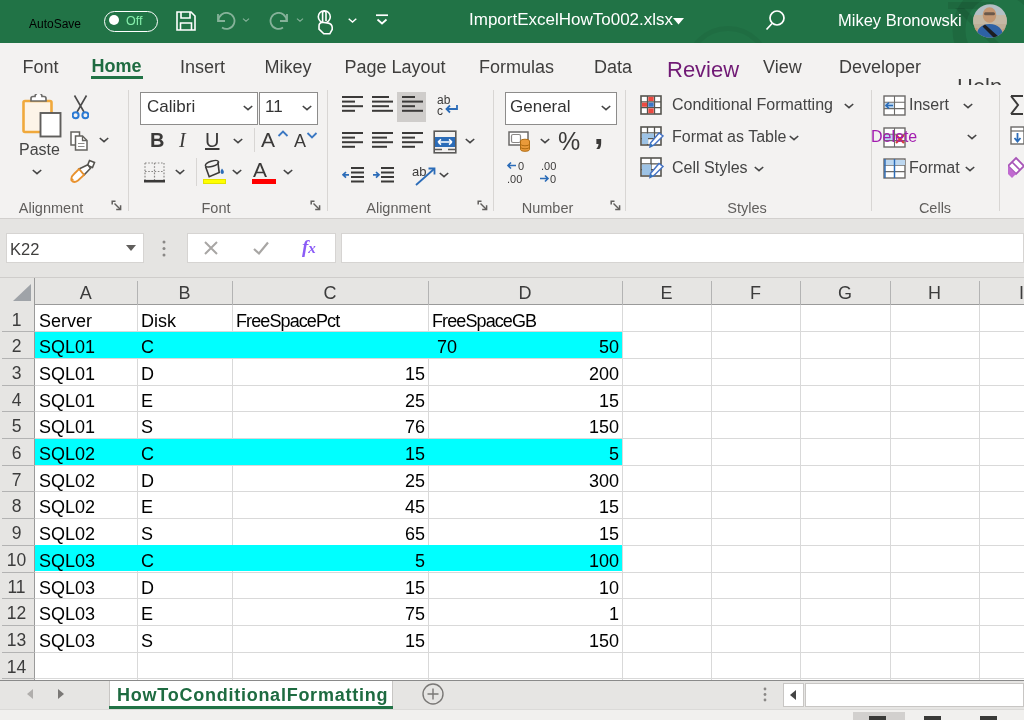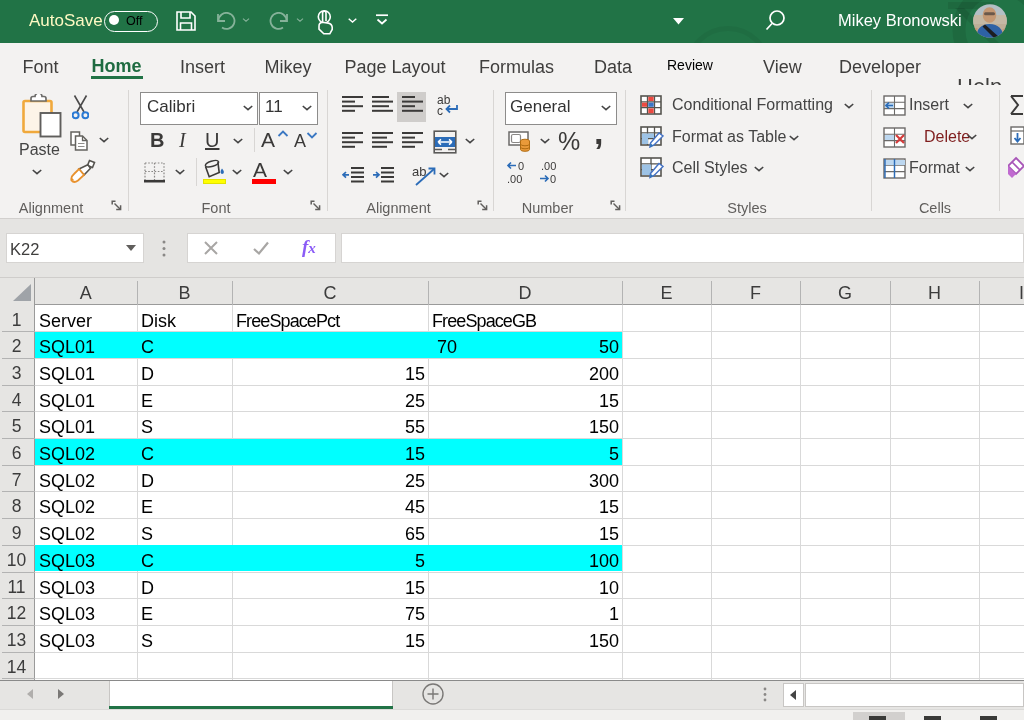--- a/index.html
+++ b/index.html
@@ -7,24 +7,24 @@
 </style></head><body>
 <div id="app">
 
 <div class="abs" style="left:0;top:0;width:1024px;height:43px;background:#217346;overflow:hidden">
 <div class="abs" style="left:685px;top:26px;width:76px;height:76px;border-radius:50%;border:5px solid rgba(0,0,0,0.05)"></div>
 <svg class="abs" style="left:940px;top:0" width="84" height="44" viewBox="0 0 84 44">
         <circle cx="60" cy="30" r="41" fill="none" stroke="rgba(0,0,0,0.085)" stroke-width="13"></circle>
         <path d="M8 2 H54 V9 H8 Z" fill="rgba(0,0,0,0.085)"></path>
         <path d="M15 8 L24 8 L70 54 L61 54 Z" fill="rgba(0,0,0,0.085)"></path>
       </svg>
-<div class="txt" style="left:29px;top:11px;font-size:17px;color:#fef9c3">AutoSave</div>
+<div class="txt" style="left:29px;top:17px;font-size:12px;color:#000000">AutoSave</div>
 <div class="abs" style="left:104px;top:10.5px;width:52px;height:19px;border:1.6px solid #fff;border-radius:11px">
         <div class="abs" style="left:4px;top:3px;width:10px;height:10px;border-radius:50%;background:#fff"></div>
-        <div class="txt" style="left:21px;top:2px;font-size:12.5px;color:#000000">Off</div>
+        <div class="txt" style="left:21px;top:2px;font-size:12.5px;color:#86efac">Off</div>
       </div>
 <svg class="abs" style="left:175px;top:10px" width="22" height="22" viewBox="0 0 22 22">
         <path d="M2 2 H16 L20 6 V20 H2 Z" fill="none" stroke="#fff" stroke-width="1.6"></path>
         <path d="M6 2 V8 H15 V2" fill="none" stroke="#fff" stroke-width="1.6"></path>
         <path d="M5.5 20 V13 H16.5 V20" fill="none" stroke="#fff" stroke-width="1.6"></path>
       </svg>
 <svg class="abs" style="left:215px;top:12px;opacity:.45" width="24" height="18" viewBox="0 0 24 18">
         <path d="M3 2 V9 H10" fill="none" stroke="#fff" stroke-width="1.8"></path>
         <path d="M3.5 8.5 A8 8 0 1 1 7 15.5" fill="none" stroke="#fff" stroke-width="1.8"></path>
       </svg>
@@ -43,20 +43,21 @@
         <path d="M6.6 14.5 V4.9 a1.7 1.7 0 0 1 3.4 0 V13" fill="#217346" stroke="#fff" stroke-width="1.6"></path>
         <path d="M3 18.5 q-0.2 -3.6 3.4 -4.2 l6 0.8 q3.6 0.8 3.8 4.2 v2.2 l-2.4 4.3 h-6 l-4.8 -4.6 Z" fill="#217346" stroke="#fff" stroke-width="1.6"></path>
       </svg>
 <svg class="abs" style="left:347.5px;top:17.5px" width="9" height="5" viewBox="0 0 9 5">
         <path d="M0.7 0.7 L4.5 4 L8.3 0.7" fill="none" stroke="#fff" stroke-width="1.4"></path>
       </svg>
 <svg class="abs" style="left:374px;top:14px" width="16" height="12" viewBox="0 0 16 12">
         <path d="M2 1.2 H14" stroke="#fff" stroke-width="1.7"></path>
         <path d="M3.5 5.5 L8 9.5 L12.5 5.5" fill="none" stroke="#fff" stroke-width="1.7"></path>
       </svg>
+<div class="txt" style="left:469px;top:10px;font-size:17px;color:#fff">ImportExcelHowTo002.xlsx</div>
 <svg class="abs" style="left:673px;top:17.5px" width="11" height="7" viewBox="0 0 11 7">
         <path d="M0 0 H11 L5.5 6.5 Z" fill="#fff"></path>
       </svg>
 <svg class="abs" style="left:763px;top:8px" width="25" height="25" viewBox="0 0 25 25">
         <circle cx="14" cy="10" r="7" fill="none" stroke="#fff" stroke-width="1.7"></circle>
         <path d="M9 15.5 L3.5 21.5" stroke="#fff" stroke-width="1.7"></path>
       </svg>
 <div class="txt" style="left:838px;top:11px;font-size:16.5px;color:#fff">Mikey Bronowski</div>
 <svg class="abs" style="left:973px;top:4px" width="34" height="34" viewBox="0 0 34 34">
         <defs>
@@ -78,21 +79,21 @@
       </svg>
 </div>
 <div class="abs" style="left:0;top:43px;width:1024px;height:42px;background:#f3f2f1"></div>
 <div class="txt" style="left:22.6px;top:56.5px;font-size:18px;color:#3f3e3d">Font</div>
 <div class="txt" style="left:91.5px;top:56px;font-size:18px;font-weight:600;color:#1e6b41">Home</div>
 <div class="txt" style="left:180px;top:56.5px;font-size:18px;color:#3f3e3d">Insert</div>
 <div class="txt" style="left:264.5px;top:56.5px;font-size:18px;color:#3f3e3d">Mikey</div>
 <div class="txt" style="left:344.5px;top:56.5px;font-size:18px;color:#3f3e3d">Page Layout</div>
 <div class="txt" style="left:479px;top:56.5px;font-size:18px;color:#3f3e3d">Formulas</div>
 <div class="txt" style="left:594px;top:56.5px;font-size:18px;color:#3f3e3d">Data</div>
-<div class="txt" style="left:667px;top:56.5px;font-size:14px;color:#000000">Review</div>
+<div class="txt" style="left:667px;top:56.5px;font-size:22px;color:#701a75">Review</div>
 <div class="txt" style="left:763px;top:56.5px;font-size:18px;color:#3f3e3d">View</div>
 <div class="txt" style="left:839px;top:56.5px;font-size:18px;color:#3f3e3d">Developer</div>
 <div class="txt" style="left:957px;top:74px;font-size:22px;color:#3f3e3d">Help</div>
 <div class="abs" style="left:90.5px;top:76px;width:52px;height:3.2px;background:#217346"></div>
 <div class="abs" style="left:0;top:85px;width:1024px;height:132.5px;background:#f3f2f1;border-bottom:1px solid #d2d0ce"></div>
 <div class="abs" style="left:128px;top:90px;width:1px;height:121px;background:#d8d6d4"></div>
 <div class="abs" style="left:327px;top:90px;width:1px;height:121px;background:#d8d6d4"></div>
 <div class="abs" style="left:493px;top:90px;width:1px;height:121px;background:#d8d6d4"></div>
 <div class="abs" style="left:625px;top:90px;width:1px;height:121px;background:#d8d6d4"></div>
 <div class="abs" style="left:871px;top:90px;width:1px;height:121px;background:#d8d6d4"></div>
@@ -337,21 +338,21 @@
 <div class="txt" style="left:909px;top:96px;font-size:16px;color:#444">Insert</div>
 <svg class="abs" style="left:963.0px;top:102.8px" width="10" height="6" viewBox="0 0 9 5">
       <path d="M0.7 0.7 L4.5 4 L8.3 0.7" fill="none" stroke="#444" stroke-width="1.4"></path>
     </svg>
 <svg class="abs" style="left:883px;top:126.5px" width="23" height="21" viewBox="0 0 23 21">
       <rect x="1" y="1" width="21" height="19" fill="#fff" stroke="#6b6a68" stroke-width="1.4"></rect>
       <path d="M1 7.3 H22 M1 13.6 H22 M11.5 1 V20" stroke="#6b6a68" stroke-width="1.1"></path>
       <rect x="2" y="8" width="9" height="5" fill="#bcd7f0"></rect>
       <path d="M13 8 L21 16 M21 8 L13 16" stroke="#d43b3b" stroke-width="2.2"></path>
     </svg>
-<div class="txt" style="left:924px;top:127.5px;font-size:16px;color:#7f1d1d">Delete</div>
+<div class="txt" style="left:871px;top:127.5px;font-size:16px;color:#a21caf">Delete</div>
 <svg class="abs" style="left:967.0px;top:134.2px" width="10" height="6" viewBox="0 0 9 5">
       <path d="M0.7 0.7 L4.5 4 L8.3 0.7" fill="none" stroke="#444" stroke-width="1.4"></path>
     </svg>
 <svg class="abs" style="left:883px;top:158px" width="23" height="21" viewBox="0 0 23 21">
       <rect x="1" y="1" width="21" height="19" fill="#fff" stroke="#6b6a68" stroke-width="1.4"></rect>
       <path d="M1 7.3 H22 M1 13.6 H22 M11.5 1 V20" stroke="#6b6a68" stroke-width="1.1"></path>
       <rect x="2" y="2" width="20" height="5" fill="#bcd7f0"></rect>
       <path d="M2 1 V20 M11.5 1 V20" stroke="#2b6cb8" stroke-width="1.4"></path>
     </svg>
 <div class="txt" style="left:909px;top:159px;font-size:16px;color:#444">Format</div>
@@ -478,21 +479,21 @@
 <div class="txt" style="left:39px;top:86.4px;font-size:18px;color:#000">SQL01</div>
 <div class="txt" style="left:141px;top:86.4px;font-size:18px;color:#000">D</div>
 <div class="txt" style="right:599px;top:86.4px;font-size:18px;color:#000">15</div>
 <div class="txt" style="right:405px;top:86.4px;font-size:18px;color:#000">200</div>
 <div class="txt" style="left:39px;top:113.1px;font-size:18px;color:#000">SQL01</div>
 <div class="txt" style="left:141px;top:113.1px;font-size:18px;color:#000">E</div>
 <div class="txt" style="right:599px;top:113.1px;font-size:18px;color:#000">25</div>
 <div class="txt" style="right:405px;top:113.1px;font-size:18px;color:#000">15</div>
 <div class="txt" style="left:39px;top:139.8px;font-size:18px;color:#000">SQL01</div>
 <div class="txt" style="left:141px;top:139.8px;font-size:18px;color:#000">S</div>
-<div class="txt" style="right:599px;top:139.8px;font-size:18px;color:#000">55</div>
+<div class="txt" style="right:599px;top:139.8px;font-size:18px;color:#000">76</div>
 <div class="txt" style="right:405px;top:139.8px;font-size:18px;color:#000">150</div>
 <div class="txt" style="left:39px;top:166.5px;font-size:18px;color:#000">SQL02</div>
 <div class="txt" style="left:141px;top:166.5px;font-size:18px;color:#000">C</div>
 <div class="txt" style="right:599px;top:166.5px;font-size:18px;color:#000">15</div>
 <div class="txt" style="right:405px;top:166.5px;font-size:18px;color:#000">5</div>
 <div class="txt" style="left:39px;top:193.2px;font-size:18px;color:#000">SQL02</div>
 <div class="txt" style="left:141px;top:193.2px;font-size:18px;color:#000">D</div>
 <div class="txt" style="right:599px;top:193.2px;font-size:18px;color:#000">25</div>
 <div class="txt" style="right:405px;top:193.2px;font-size:18px;color:#000">300</div>
 <div class="txt" style="left:39px;top:219.9px;font-size:18px;color:#000">SQL02</div>
@@ -521,20 +522,21 @@
 <div class="txt" style="right:405px;top:353.4px;font-size:18px;color:#000">150</div>
 </div>
 <div class="abs" style="left:0;top:680px;width:1024px;height:28.5px;background:#e6e5e3;border-top:1px solid #8a8a8a;box-sizing:border-box"></div>
 <svg class="abs" style="left:25px;top:688px" width="9" height="12" viewBox="0 0 9 12">
       <path d="M8 1 L2 6 L8 11 Z" fill="#b0aeac"></path>
     </svg>
 <svg class="abs" style="left:57px;top:688px" width="9" height="12" viewBox="0 0 9 12">
       <path d="M1 1 L7 6 L1 11 Z" fill="#7a7876"></path>
     </svg>
 <div class="abs" style="left:109px;top:681px;width:284px;height:27.5px;background:#fff;border-left:1px solid #c8c6c4;border-right:1px solid #c8c6c4;box-sizing:border-box"></div>
+<div class="txt" style="left:117px;top:685px;font-size:18px;font-weight:bold;letter-spacing:0.75px;color:#1e6b41">HowToConditionalFormatting</div>
 <div class="abs" style="left:109px;top:705.5px;width:284px;height:3px;background:#217346"></div>
 <svg class="abs" style="left:422px;top:683px" width="22" height="22" viewBox="0 0 22 22">
       <circle cx="11" cy="11" r="10" fill="none" stroke="#7a7876" stroke-width="1.4"></circle>
       <path d="M11 5.5 V16.5 M5.5 11 H16.5" stroke="#7a7876" stroke-width="1.4"></path>
     </svg>
 <svg class="abs" style="left:763px;top:687px" width="4" height="15" viewBox="0 0 4 15">
       <circle cx="2" cy="2" r="1.4" fill="#8a8886"></circle>
       <circle cx="2" cy="7.5" r="1.4" fill="#8a8886"></circle>
       <circle cx="2" cy="13" r="1.4" fill="#8a8886"></circle>
     </svg>

